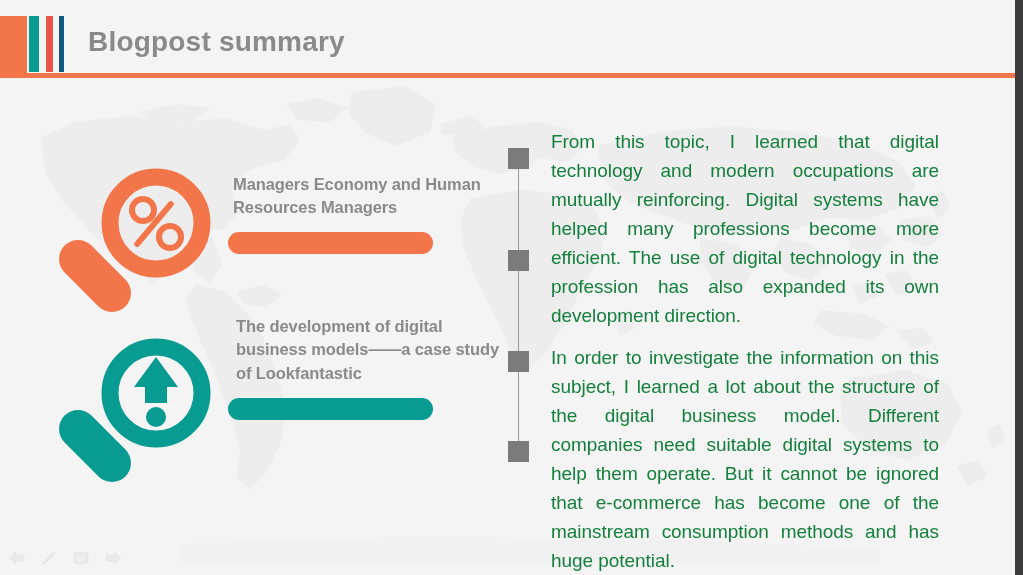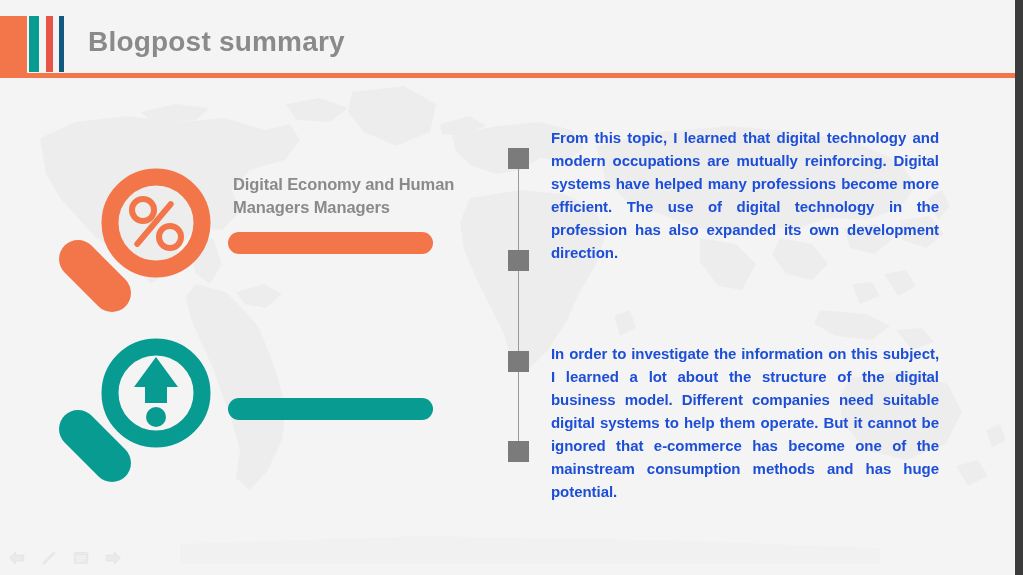--- a/index.html
+++ b/index.html
@@ -119,27 +119,26 @@
   #node-1 { top: 148px; }
   #node-2 { top: 250px; }
   #node-3 { top: 351px; }
   #node-4 { top: 441px; }
 
   
   .body-para {
     position: absolute;
     left: 551px;
     width: 388px;
-    font-size: 15px;
+    font-size: 19px;
     line-height: 1.53;
-    color: #1d4ed8;
+    color: #15803d;
     text-align: justify;
     text-align-last: left;
     letter-spacing: -0.05px;
-    font-weight: bold;
   }
   #para-1 { top: 127px; }
   #para-2 { top: 343px; }
 
   
   #bottom-icons {
     position: absolute;
     left: 8px;
     bottom: 8px;
     display: flex;
@@ -228,21 +227,22 @@
   <svg class="magnifier" style="left:48px; top:335px;" width="170" height="155" viewBox="0 0 170 155" aria-hidden="true">
     <g fill="#089b92">
       <rect x="4" y="92" width="86" height="38" rx="19" transform="rotate(45 47 111)"></rect>
       <circle cx="108" cy="58" r="46" fill="none" stroke="#089b92" stroke-width="17"></circle>
 
       <path d="M108 22 L130 52 L119 52 L119 68 L97 68 L97 52 L86 52 Z"></path>
       <circle cx="108" cy="82" r="10"></circle>
     </g>
   </svg>
 
-  <div class="item-heading" id="heading-1">Digital Economy and Human Managers Managers</div>
+  <div class="item-heading" id="heading-1">Managers Economy and Human Resources Managers</div>
+  <div class="item-heading" id="heading-2">The development of digital business models——a case study of Lookfantastic</div>
 
   <div class="pill" id="pill-1"></div>
   <div class="pill" id="pill-2"></div>
 
   <div id="timeline-line"></div>
   <div class="timeline-node" id="node-1"></div>
   <div class="timeline-node" id="node-2"></div>
   <div class="timeline-node" id="node-3"></div>
   <div class="timeline-node" id="node-4"></div>
 

